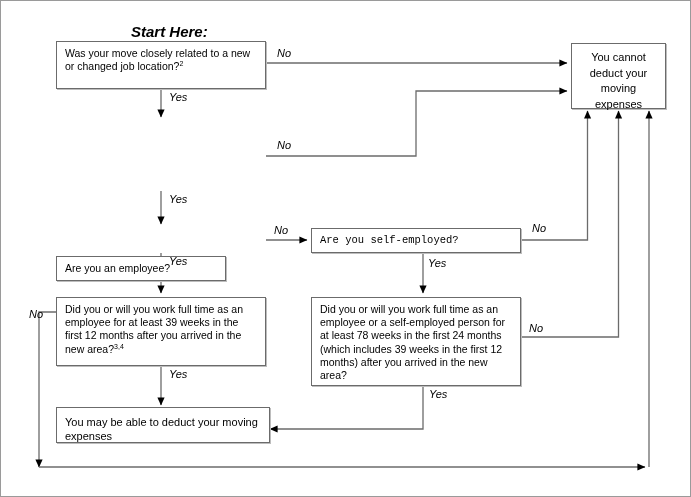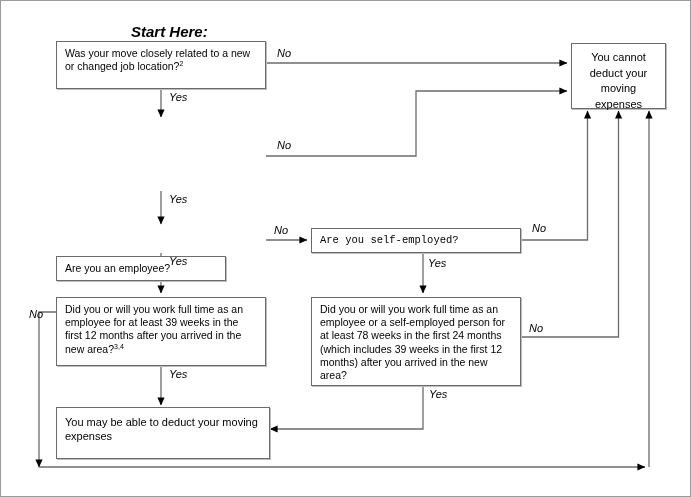--- a/index.html
+++ b/index.html
@@ -125,21 +125,21 @@
   </div>
 
   <div class="node" style="left:55px; top:296px; width:210px; height:69px;">
     <span>Did you or will you work full time as an employee for at least 39 weeks in the first 12 months after you arrived in the new area?</span><sup>3,4</sup>
   </div>
 
   <div class="node" style="left:310px; top:296px; width:210px; height:89px;">
     <span>Did you or will you work full time as an employee or a self-employed person for at least 78 weeks in the first 24 months (which includes 39 weeks in the first 12 months) after you arrived in the new area?</span>
   </div>
 
-  <div class="node bold" style="left:55px; top:406px; width:214px; height:52px; padding-top:7px;">
+  <div class="node bold" style="left:55px; top:406px; width:214px; height:36px; padding-top:7px;">
     <span>You may be able to deduct your moving expenses</span>
   </div>
 
   <div class="node bold terminal-right" style="left:570px; top:42px; width:95px; height:66px;">
     <span>You cannot deduct your moving expenses</span>
   </div>
 
   <div class="edge-label" style="left:276px; top:46px;">No</div>
   <div class="edge-label" style="left:168px; top:90px;">Yes</div>
   <div class="edge-label" style="left:276px; top:138px;">No</div>

